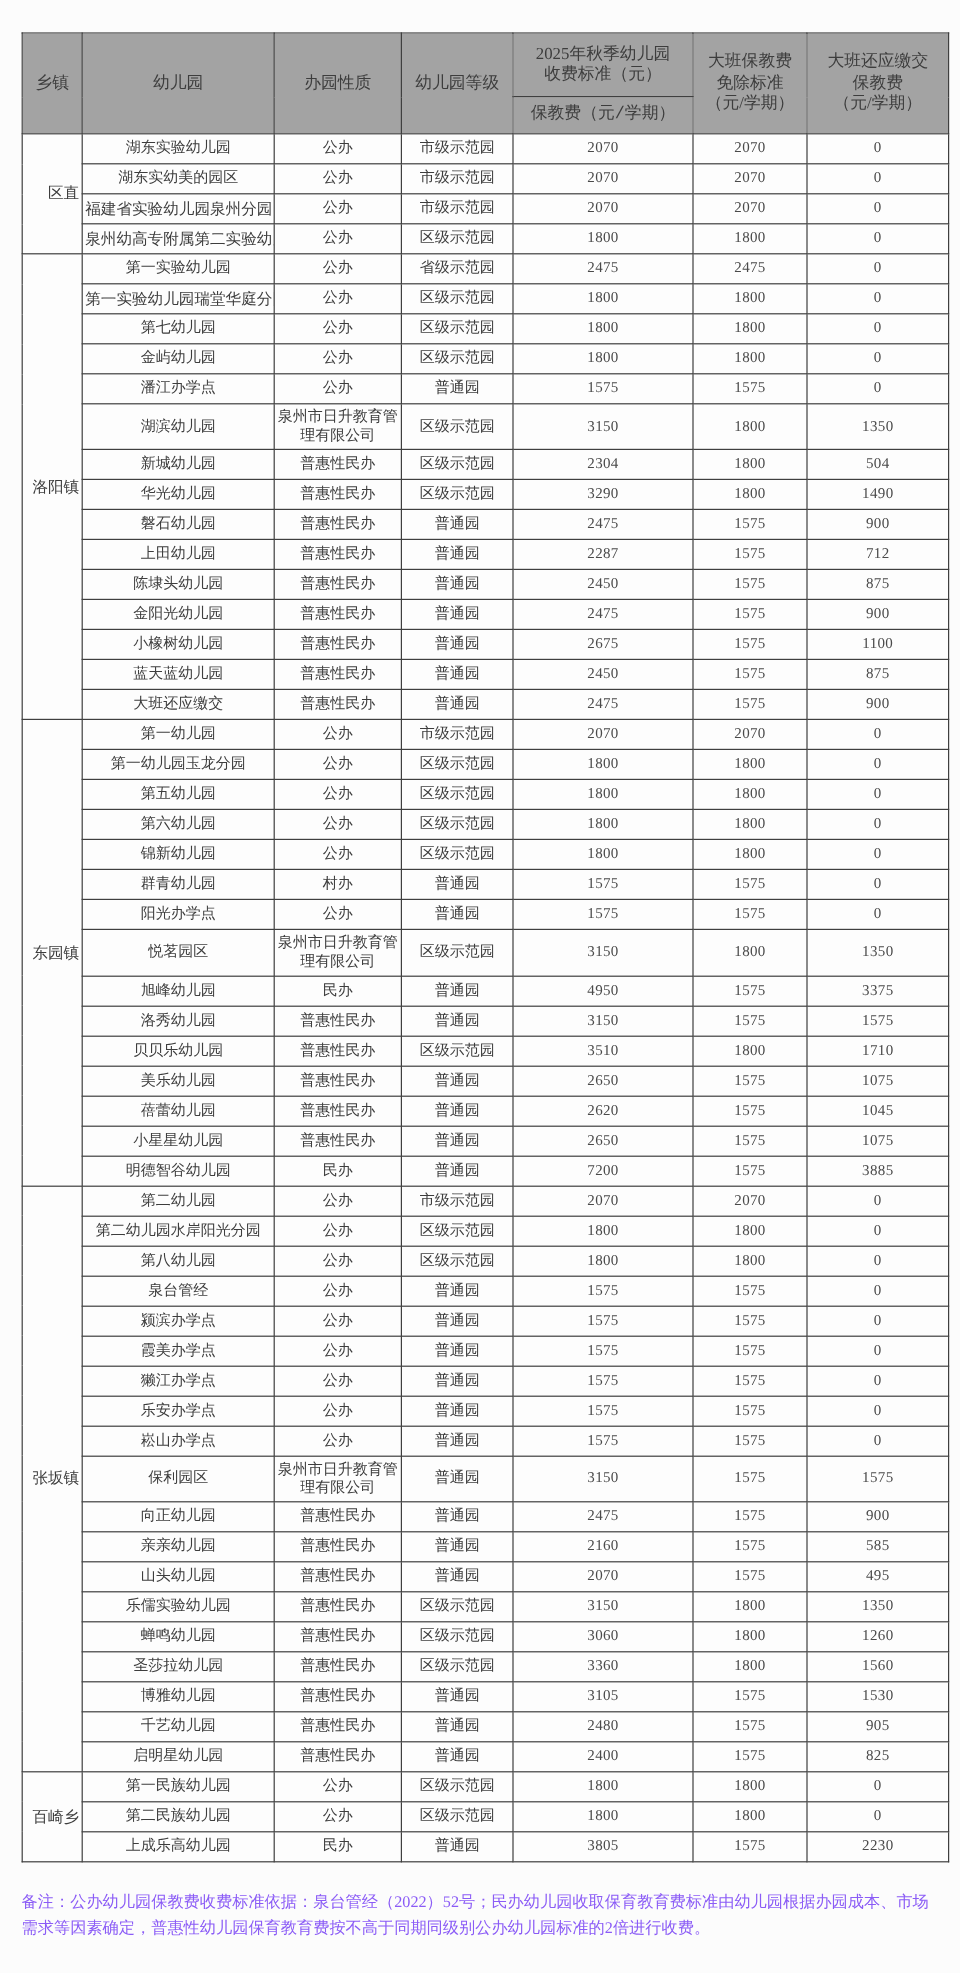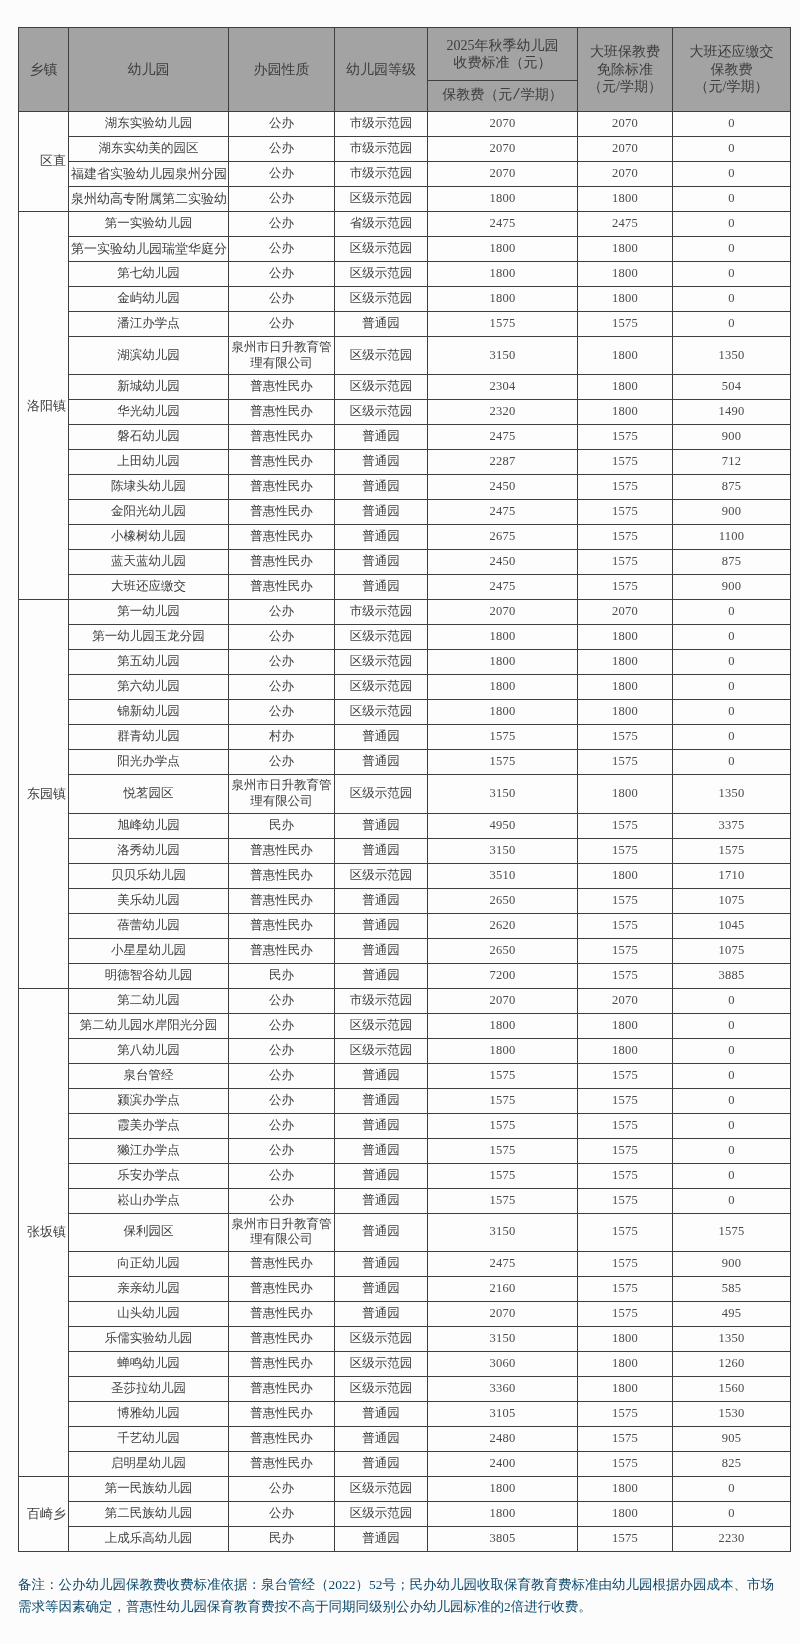--- a/index.html
+++ b/index.html
@@ -17,21 +17,21 @@
   }
   .fee thead th { white-space:pre-line; font-size:14px; background:#a3a3a3; }
   .fee thead tr.h1 th { height:46px; }
   .fee thead tr.h2 th { height:24px;font-family:Liberation Mono, monospace; }
   .fee tbody td { height:18px; }
   .fee td.name.small { font-size:13px; white-space:nowrap; }
   .fee td.num { font-size:12.5px; letter-spacing:0.3px; color:#4a4a4a; }
   .fee td.township { font-size:13px;text-align:right; }
   .note {
     width:768px; margin-top:22px; font-size:13.5px; line-height:1.65;
-    color:#0c4a6e; text-align:left;
+    color:#8b5cf6; text-align:left;
   }
 </style>
 </head>
 <body>
 
 <div class="page">
   <table class="fee">
     <colgroup>
       <col style="width:50px">
         <col style="width:160px">
@@ -148,21 +148,21 @@
           <td>普惠性民办</td>
           <td>区级示范园</td>
           <td class="num">2304</td>
           <td class="num">1800</td>
           <td class="num">504</td>
         </tr>
         <tr>
           <td class="name">华光幼儿园</td>
           <td>普惠性民办</td>
           <td>区级示范园</td>
-          <td class="num">2320</td>
+          <td class="num">3290</td>
           <td class="num">1800</td>
           <td class="num">1490</td>
         </tr>
         <tr>
           <td class="name">磐石幼儿园</td>
           <td>普惠性民办</td>
           <td>普通园</td>
           <td class="num">2475</td>
           <td class="num">1575</td>
           <td class="num">900</td>

